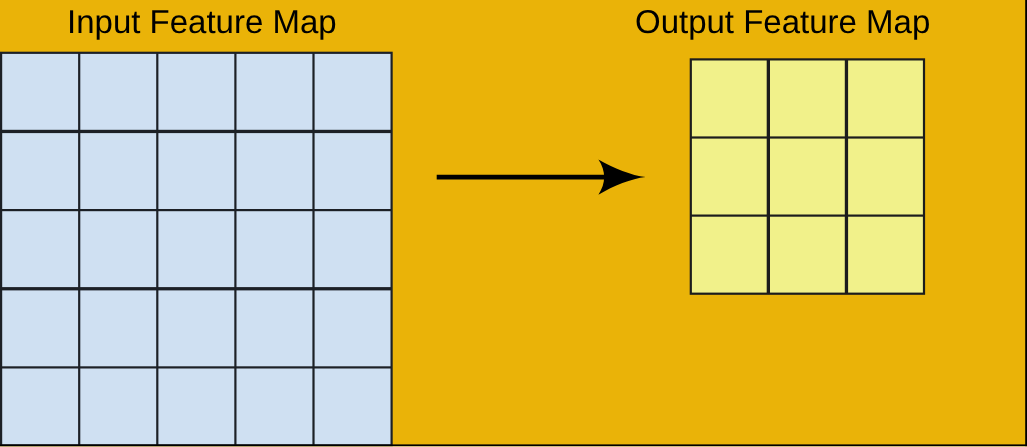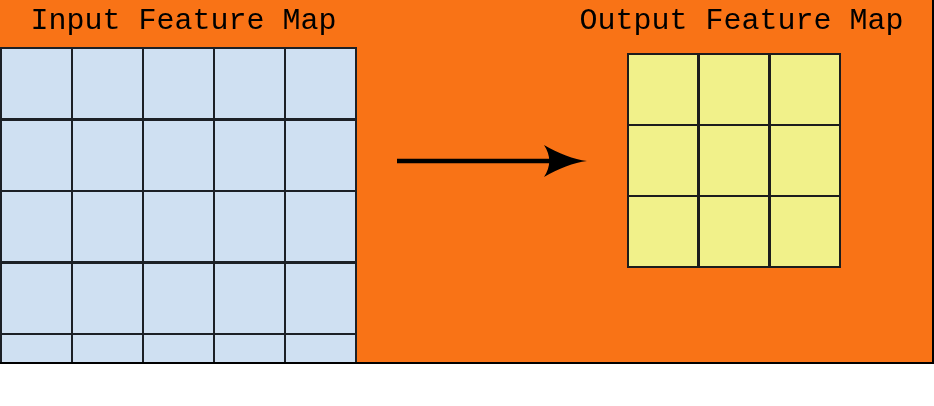--- a/index.html
+++ b/index.html
@@ -3,24 +3,24 @@
 <meta charset="utf-8">
 <style>
   html, body {
     margin: 0;
     padding: 0;
     background: #ffffff;
   }
   .canvas {
     position: relative;
     width: 934px;
-    height: 364px;
-    background: #f97316;
+    height: 406px;
+    background: #eab308;
     overflow: hidden;
-    font-family: Liberation Mono, monospace;
+    font-family: Liberation Sans, sans-serif;
   }
   .figure-border-right {
     position: absolute;
     top: 0;
     right: 0;
     width: 2px;
     height: 100%;
     background: #000000;
     z-index: 6;
   }
@@ -40,21 +40,21 @@
     line-height: 36px;
     color: #000000;
     text-align: center;
     white-space: nowrap;
   }
   .input-title {
     left: 0px;
     width: 367px;
   }
   .output-title {
-    left: 558px;
+    left: 528px;
     width: 367px;
   }
   .feature-grid {
     position: absolute;
     display: grid;
     box-sizing: border-box;
     padding: 2px;
     gap: 2.5px;
     border: 0;
   }

